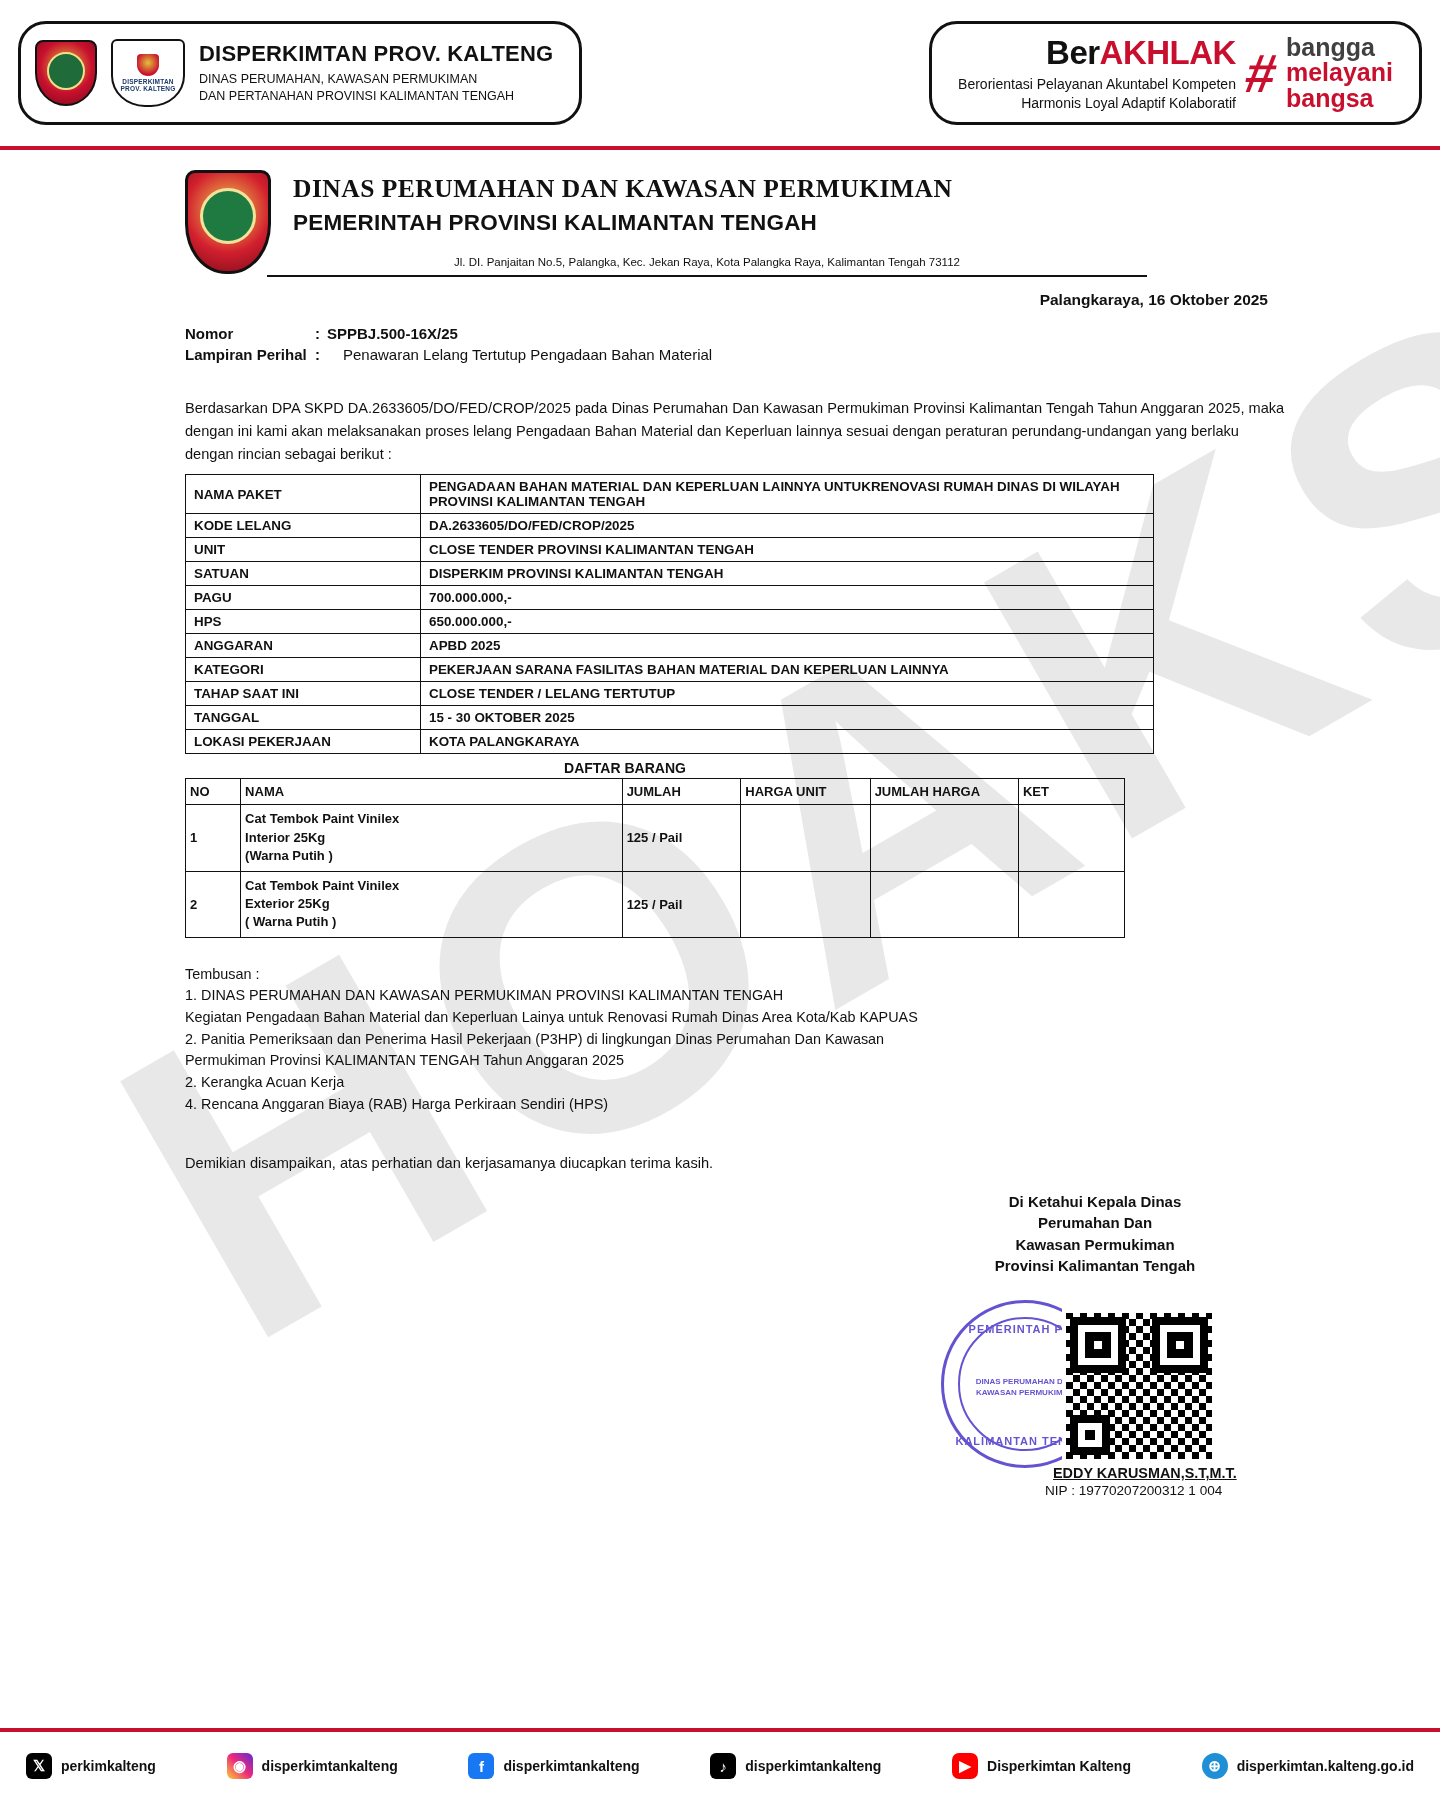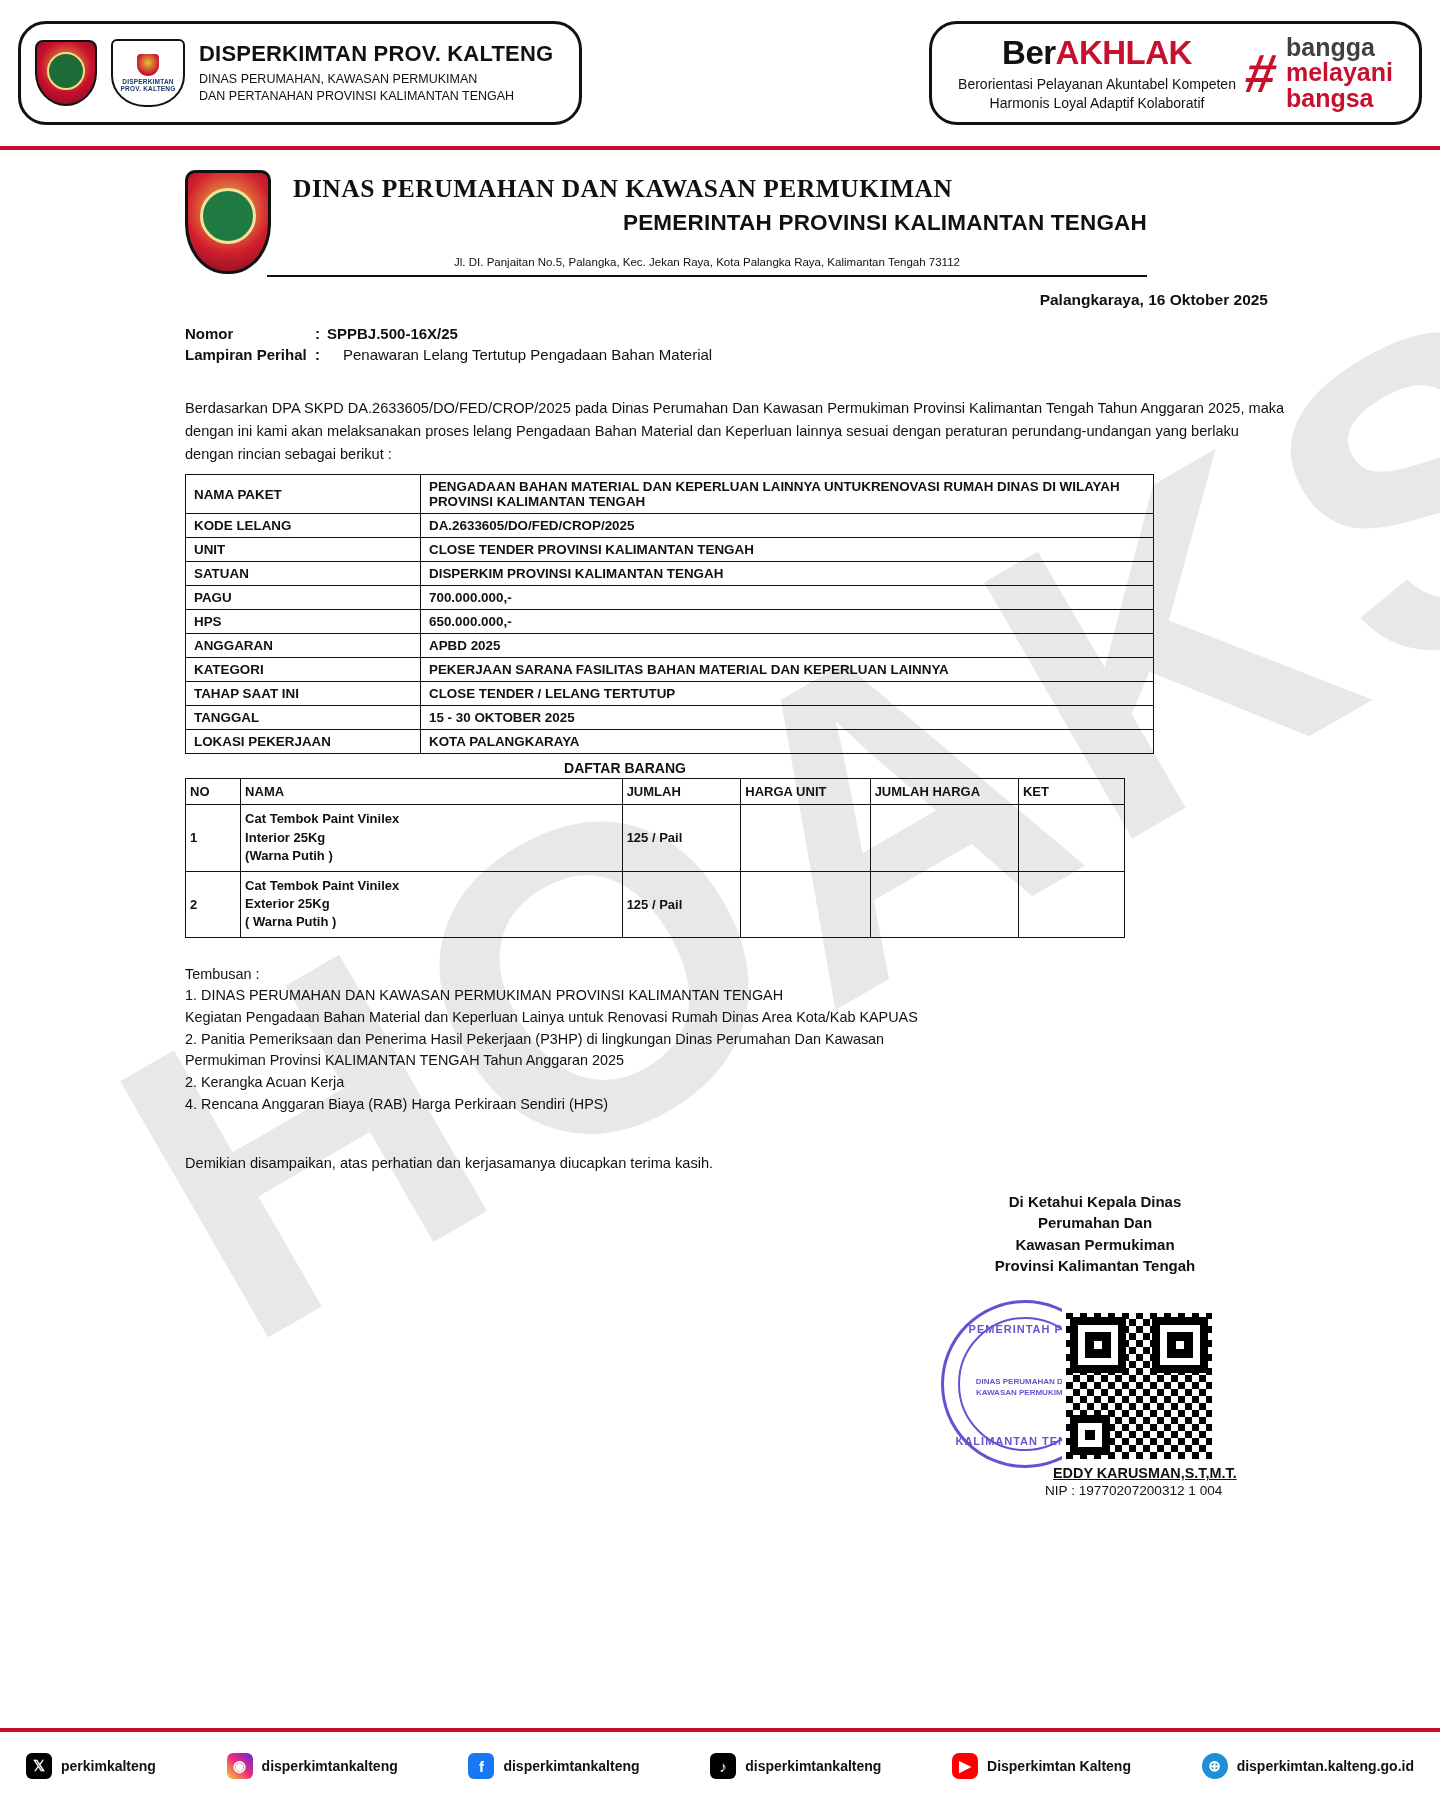--- a/index.html
+++ b/index.html
@@ -78,21 +78,21 @@
 
   .berakhlak-box {
     border: 3px solid #111;
     border-radius: 28px;
     height: 104px;
     display: flex;
     align-items: center;
     gap: 10px;
     padding: 6px 26px;
   }
-  .berakhlak-left { text-align: center; }
+  .berakhlak-left { text-align: right; }
   .berakhlak-word {
     font-size: 33px; font-weight: bold; letter-spacing: -.5px; color: #111;
     position: relative; display:inline-block;
   }
   .berakhlak-word .red { color: #c8102e; }
   .ba-tag {
     font-size: 14px; line-height: 1.35; margin-top: 3px; color:#111;
   }
   .hashmark {
     font-size: 54px; font-weight: bold; color: #c8102e; line-height: 1;
@@ -144,21 +144,21 @@
     transform: translate(-50%,-50%);
     width: 50px; height: 50px; border-radius: 50%;
     background: #1f7a42; border: 3px solid #f3e39a;
   }
   .lh-text { padding-top: 10px; }
   .lh-title1 {
     font-family: "Liberation Serif", serif;
     font-size: 25.5px; font-weight: bold; letter-spacing: .5px; color:#111;
   }
   .lh-title2 {
-    font-size: 22.5px; font-weight: bold; letter-spacing: .2px; margin-top: 6px; color:#111;text-align:right;
+    font-size: 22.5px; font-weight: bold; letter-spacing: .2px; margin-top: 6px; color:#111;
   }
   .lh-addr {
     font-size: 11.5px; text-align: center; margin-top: 20px; color:#111;
     border-bottom: 2.5px solid #111;
     padding-bottom: 7px;
     width: 880px;
     margin-left: -26px;
   }
 
   .dateline {

